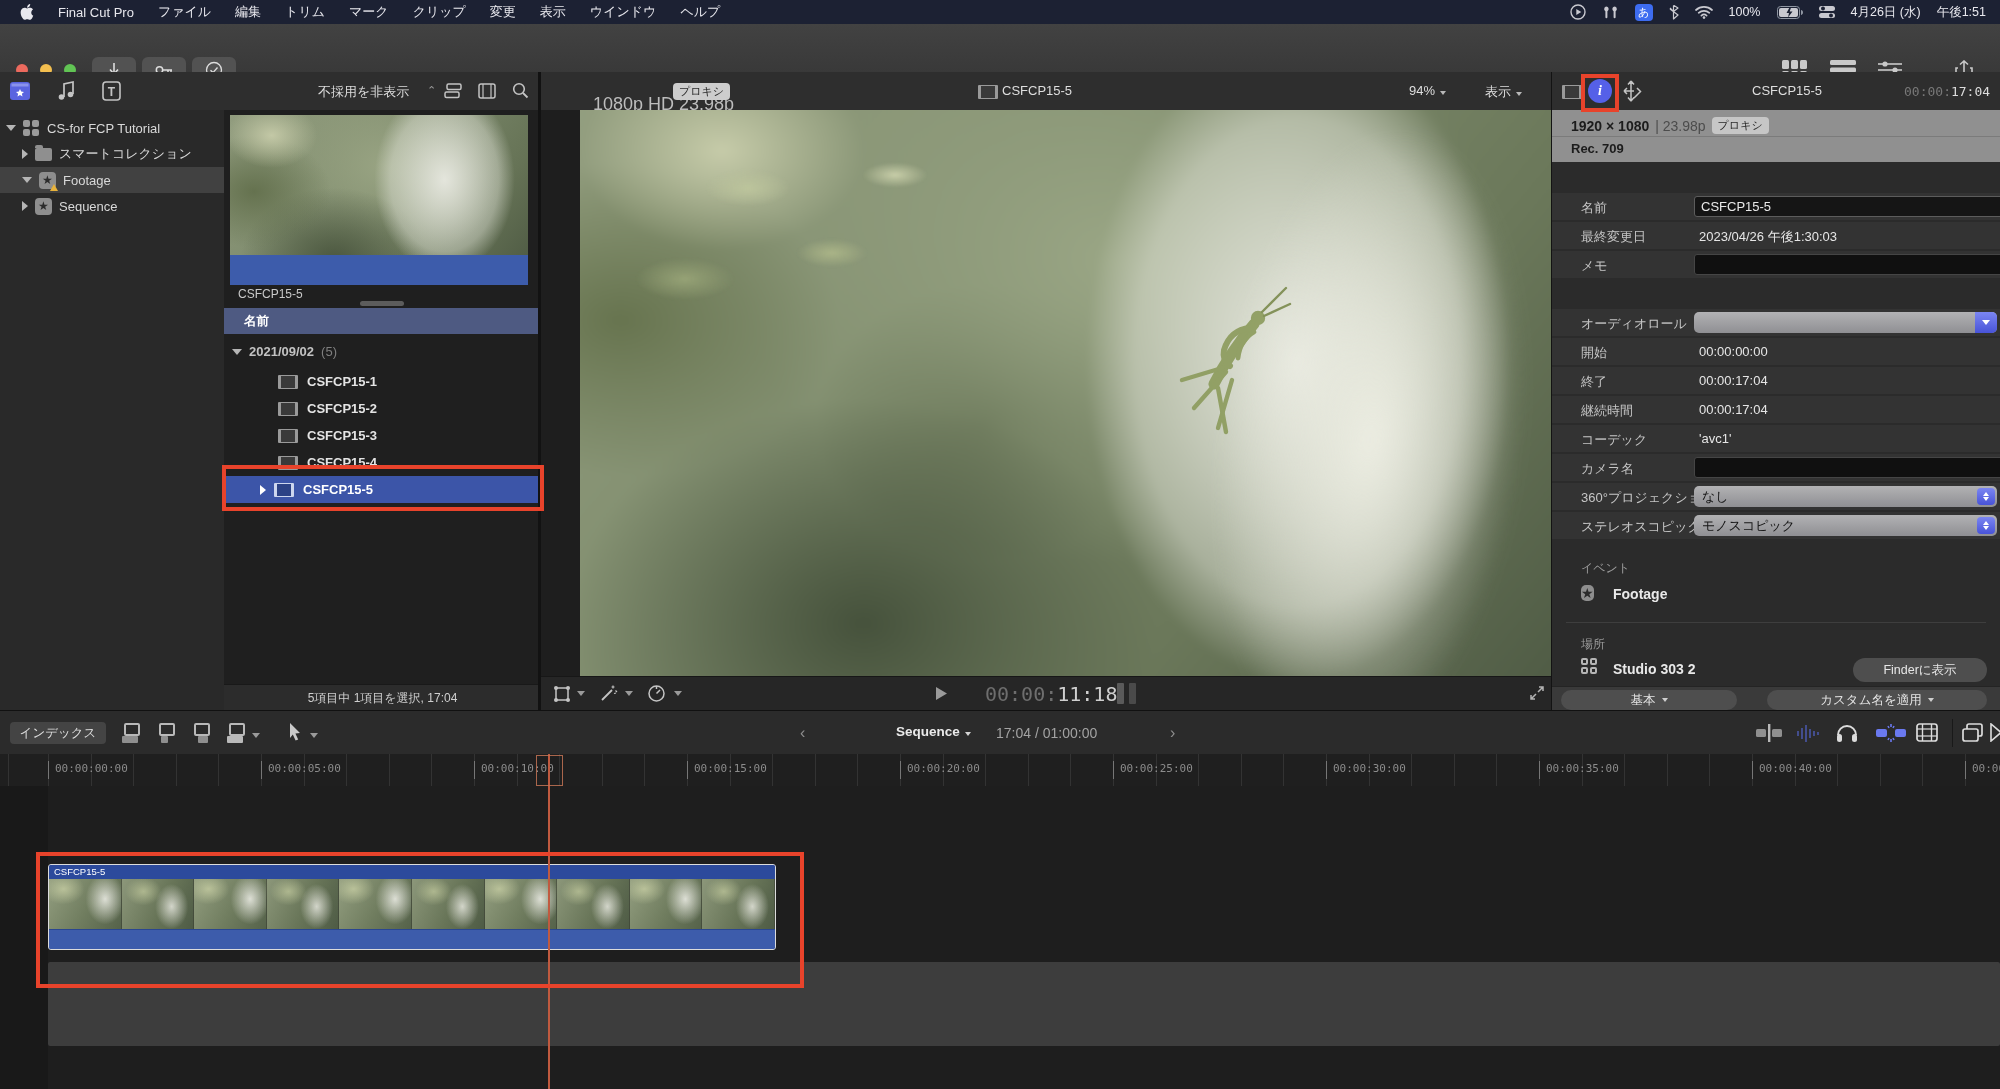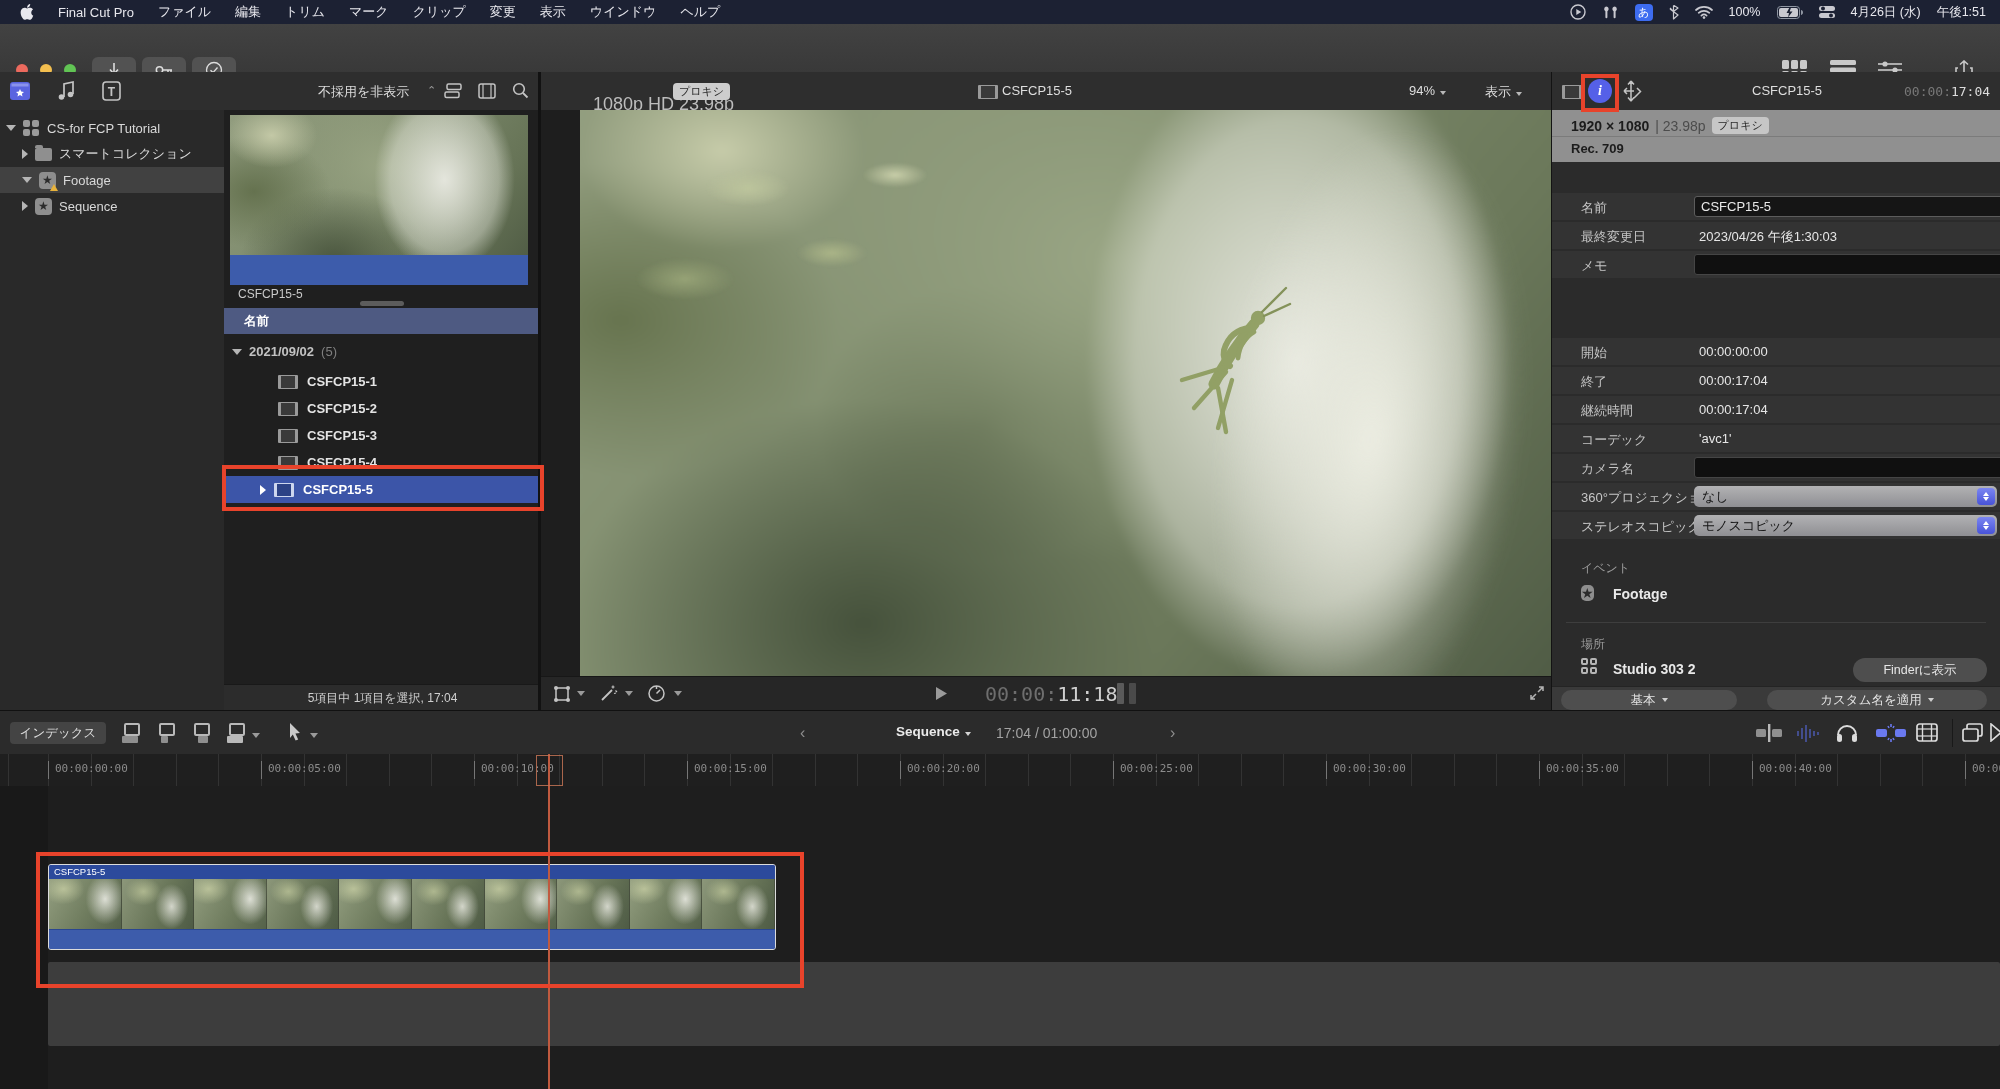--- a/index.html
+++ b/index.html
@@ -511,20 +511,26 @@
       <span class="f-input" style="border-color:#5c5c5c;">CSFCP15-5</span>
     </div>
     <div class="f-row" style="top:150px;">
       <span class="f-label">最終変更日</span>
       <span class="f-value">2023/04/26 午後1:30:03</span>
     </div>
     <div class="f-row" style="top:179px;">
       <span class="f-label">メモ</span>
       <span class="f-input" style="background:#101010;"></span>
     </div>
+    <div class="f-row" style="top:237px;">
+      <span class="f-label">オーディオロール</span>
+      <span class="f-drop"><span></span><span class="cap">
+            <span class="wchev"></span>
+          </span></span>
+    </div>
     <div class="f-row" style="top:266px;">
       <span class="f-label">開始</span>
       <span class="f-value">00:00:00:00</span>
     </div>
     <div class="f-row" style="top:295px;">
       <span class="f-label">終了</span>
       <span class="f-value">00:00:17:04</span>
     </div>
     <div class="f-row" style="top:324px;">
       <span class="f-label">継続時間</span>

